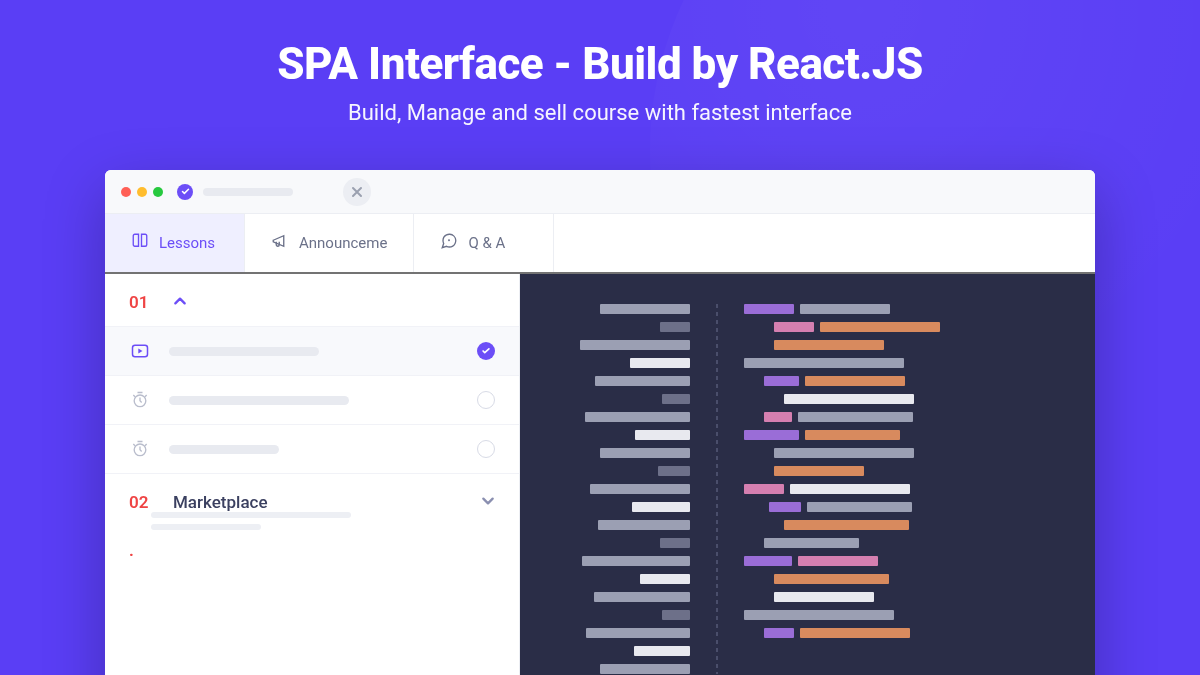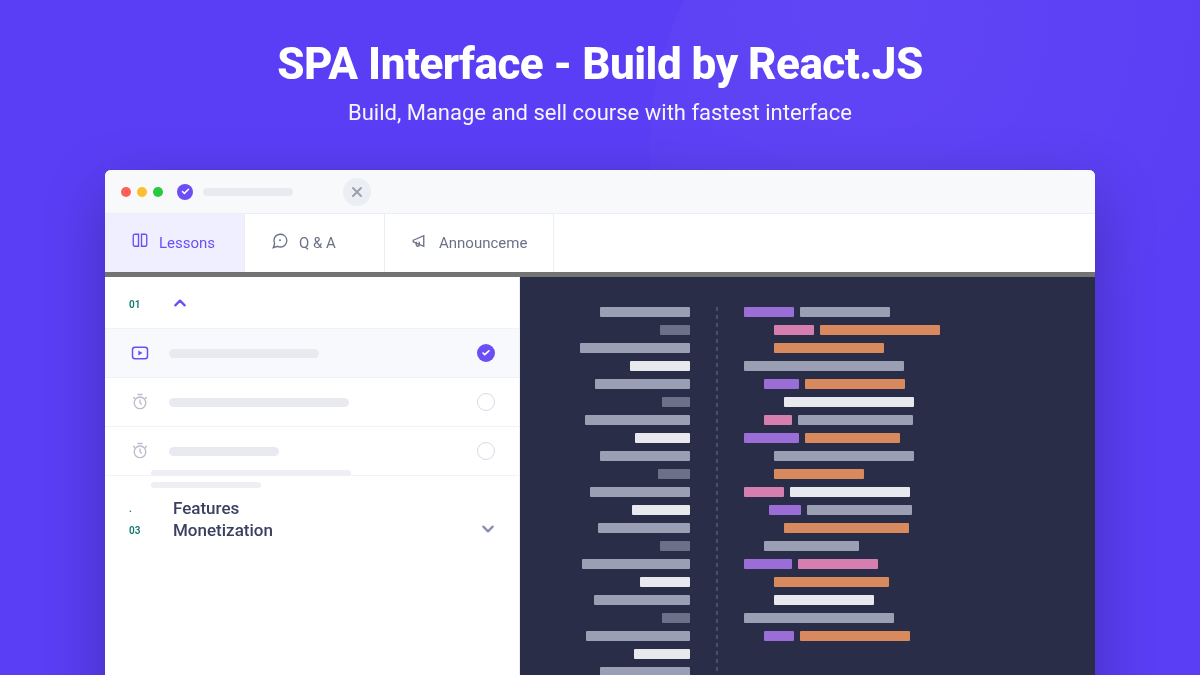--- a/index.html
+++ b/index.html
@@ -87,21 +87,21 @@
     width: 28px; height: 28px; border-radius: 50%;
     background: #eceef3;
     display: flex; align-items: center; justify-content: center;
     color: #9aa0af;
   }
   .closebtn svg { width: 12px; height: 12px; }
 
   .tabs {
     display: flex;
     background: #fff;
-    border-bottom: 5px solid #737373;
+    border-bottom: 2px solid #737373;
   }
   .tab {
     display: flex;
     align-items: center;
     gap: 10px;
     padding: 18px 26px;
     font-size: 15px;
     color: #6b7189;
     border-right: 1px solid #eceef3;
     min-width: 140px;
@@ -121,22 +121,22 @@
     border-right: 1px solid #eceef3;
     background: #fff;
   }
   .section-head {
     display: flex;
     align-items: center;
     padding: 18px 24px 14px 24px;
     gap: 22px;
   }
   .section-num {
-    color: #0f766e;
-    font-size: 10px;
+    color: #ef4444;
+    font-size: 17px;
     font-weight: 600;
     width: 22px;
   }
   .section-title {
     flex: 1;
     color: #3b4060;
     font-size: 17px;
     font-weight: 600;
   }
   .chev { color: #8a8fb0; }
@@ -240,36 +240,36 @@
       <span>
         <svg viewBox="0 0 24 24" fill="none" stroke="currentColor" stroke-width="1.8">
             <path d="M3 5a2 2 0 012-2h5v16H5a2 2 0 01-2-2V5zM21 5a2 2 0 00-2-2h-5v16h5a2 2 0 002-2V5z"></path>
           </svg>
       </span>
       <span>Lessons</span>
     </div>
     <div class="tab">
       <span>
         <svg viewBox="0 0 24 24" fill="none" stroke="currentColor" stroke-width="1.8">
+            <path d="M3 11l14-6v14L3 13v-2z"></path>
+            <path d="M11 13v4a2 2 0 11-4 0v-4"></path>
+          </svg>
+      </span>
+      <span>Announceme</span>
+    </div>
+    <div class="tab">
+      <span>
+        <svg viewBox="0 0 24 24" fill="none" stroke="currentColor" stroke-width="1.8">
             <path d="M21 11.5a8.38 8.38 0 01-.9 3.8 8.5 8.5 0 01-7.6 4.7 8.38 8.38 0 01-3.8-.9L3 21l1.9-5.7a8.38 8.38 0 01-.9-3.8 8.5 8.5 0 014.7-7.6 8.38 8.38 0 013.8-.9h.5a8.48 8.48 0 018 8v.5z"></path>
             <circle cx="12" cy="11" r="0.5"></circle>
             <path d="M12 8v0"></path>
           </svg>
       </span>
       <span>Q &amp; A</span>
     </div>
-    <div class="tab">
-      <span>
-        <svg viewBox="0 0 24 24" fill="none" stroke="currentColor" stroke-width="1.8">
-            <path d="M3 11l14-6v14L3 13v-2z"></path>
-            <path d="M11 13v4a2 2 0 11-4 0v-4"></path>
-          </svg>
-      </span>
-      <span>Announceme</span>
-    </div>
   </div>
 
   <div class="content">
 
     <div class="sidebar">
 
       <div class="section-head">
         <span class="section-num">01</span>
         <span class="chev up">
           <svg viewBox="0 0 12 12">
@@ -316,42 +316,41 @@
             </svg>
         </span>
         <span class="lesson-skel">
             <span class="skel-pill" style="width:110px;height:9px"></span>
           </span>
         <span class="lesson-status"></span>
       </div>
 
       <div style="border-top:1px solid #f1f2f7"></div>
 
+      <div class="section-head collapsed" style="padding-bottom:6px">
+        <span class="section-num">02</span>
+        <span class="section-title">Marketplace</span>
+        <span class="chev">
+          <svg viewBox="0 0 12 12">
+              <path d="M2 4l4 4 4-4" stroke="currentColor" stroke-width="2" fill="none" stroke-linecap="round" stroke-linejoin="round"></path>
+            </svg>
+        </span>
+      </div>
       <div class="section-sub">
         <span class="skel-pill" style="width:200px;height:6px"></span>
         <span class="skel-pill" style="width:110px;height:6px"></span>
       </div>
 
       <div class="section-head collapsed" style="padding-top:4px;padding-bottom:0px">
         <span class="section-num">.</span>
-        <span class="section-title">Features</span>
         <span class="chev" style="visibility:hidden">
           <svg viewBox="0 0 12 12"></svg>
         </span>
       </div>
 
-      <div class="section-head collapsed" style="padding-top:2px">
-        <span class="section-num">03</span>
-        <span class="section-title">Monetization</span>
-        <span class="chev">
-          <svg viewBox="0 0 12 12">
-              <path d="M2 4l4 4 4-4" stroke="currentColor" stroke-width="2" fill="none" stroke-linecap="round" stroke-linejoin="round"></path>
-            </svg>
-        </span>
-      </div>
 
     </div>
 
     <div class="preview">
       <div class="code-block">
 
         <div class="col" style="align-items:flex-end">
           <span class="ln c-gray" style="width:90px"></span>
           <span class="ln c-dgray" style="width:30px"></span>
           <span class="ln c-gray" style="width:110px"></span>

